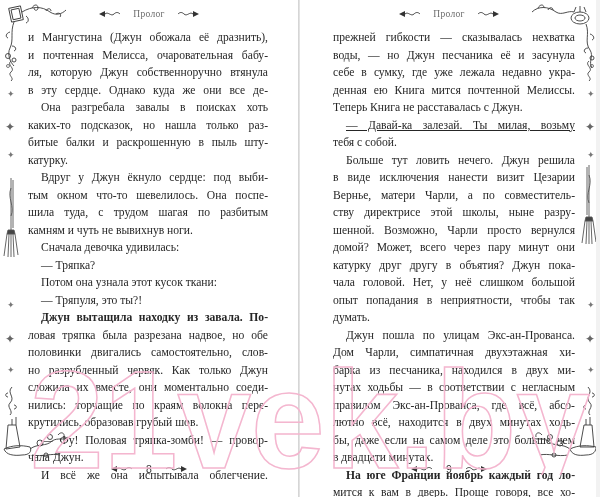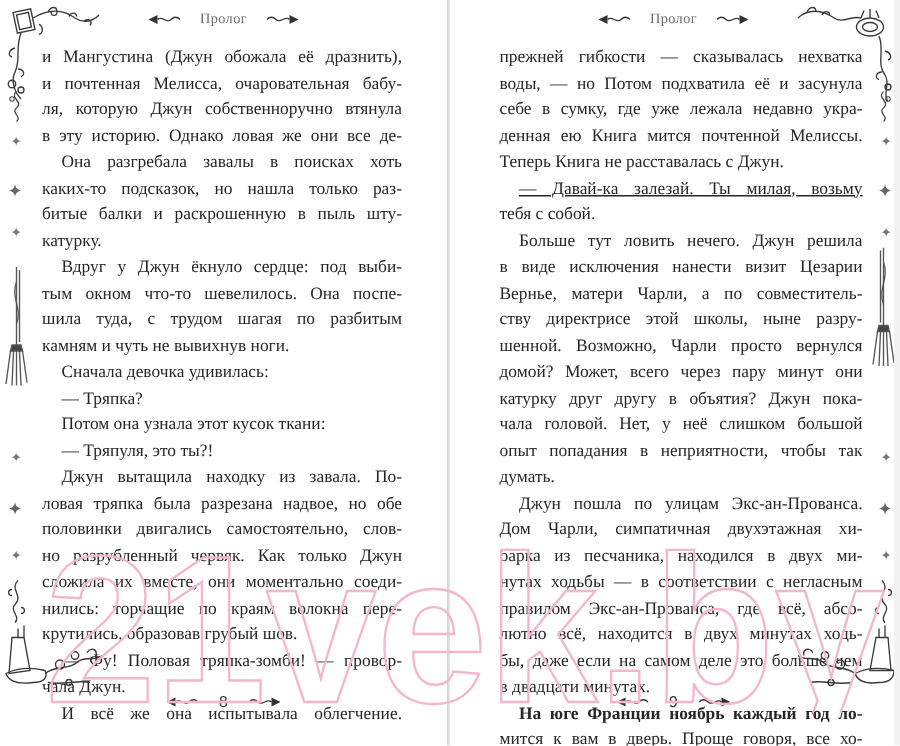--- a/index.html
+++ b/index.html
@@ -89,34 +89,34 @@
       <svg class="swash" viewBox="0 0 22 8">
           <path d="M1 4 C3 2, 5 2, 7 4 C10 7, 13 1, 16 4" stroke="#333" fill="none" stroke-width="0.9"></path>
           <path d="M22 4 L16 1 L16 7 Z" fill="#333"></path>
         </svg>
     </div>
 
     <div class="text" id="left-text">
         <span class="line">и Мангустина (Джун обожала её дразнить),</span>
         <span class="line">и почтенная Мелисса, очаровательная бабу-</span>
         <span class="line">ля, которую Джун собственноручно втянула</span>
-        <span class="line">в эту историю. Однако ловая же они все де-</span>
+        <span class="line">в эту сердце. Однако куда же они все де-</span>
         <span class="line" style="text-indent: 13px;">Она разгребала завалы в поисках хоть</span>
         <span class="line">каких-то подсказок, но нашла только раз-</span>
         <span class="line">битые балки и раскрошенную в пыль шту-</span>
         <span class="line last">катурку.</span>
         <span class="line" style="text-indent: 13px;">Вдруг у Джун ёкнуло сердце: под выби-</span>
         <span class="line">тым окном что-то шевелилось. Она поспе-</span>
         <span class="line">шила туда, с трудом шагая по разбитым</span>
         <span class="line last">камням и чуть не вывихнув ноги.</span>
         <span class="line last" style="text-indent: 13px;">Сначала девочка удивилась:</span>
         <span class="line last" style="text-indent: 13px;">— Тряпка?</span>
         <span class="line last" style="text-indent: 13px;">Потом она узнала этот кусок ткани:</span>
         <span class="line last" style="text-indent: 13px;">— Тряпуля, это ты?!</span>
-        <span class="line" style="text-indent: 13px;">Джун вытащила находку из завала. По-</span>
+        <span class="line" style="text-indent: 13px; font-weight: bold;">Джун вытащила находку из завала. По-</span>
         <span class="line">ловая тряпка была разрезана надвое, но обе</span>
         <span class="line">половинки двигались самостоятельно, слов-</span>
         <span class="line">но разрубленный червяк. Как только Джун</span>
         <span class="line">сложила их вместе, они моментально соеди-</span>
         <span class="line">нились: торчащие по краям волокна пере-</span>
         <span class="line last">крутились, образовав грубый шов.</span>
         <span class="line" style="text-indent: 13px;">— Фу! Половая тряпка-зомби! — провор-</span>
         <span class="line last">чала Джун.</span>
         <span class="line" style="text-indent: 13px;">И всё же она испытывала облегчение.</span>
       </div>
@@ -197,21 +197,21 @@
         </svg>
       <span class="label">Пролог</span>
       <svg class="swash" viewBox="0 0 22 8">
           <path d="M1 4 C3 2, 5 2, 7 4 C10 7, 13 1, 16 4" stroke="#333" fill="none" stroke-width="0.9"></path>
           <path d="M22 4 L16 1 L16 7 Z" fill="#333"></path>
         </svg>
     </div>
 
     <div class="text" id="right-text">
         <span class="line">прежней гибкости — сказывалась нехватка</span>
-        <span class="line">воды, — но Потом подхватила её и засунула</span>
+        <span class="line">воды, — но Джун песчаника её и засунула</span>
         <span class="line">себе в сумку, где уже лежала недавно укра-</span>
         <span class="line">денная ею Книга мится почтенной Мелиссы.</span>
         <span class="line last">Теперь Книга не расставалась с Джун.</span>
         <span class="line" style="text-indent: 13px; text-decoration: underline;">— Давай-ка залезай. Ты милая, возьму</span>
         <span class="line last">тебя с собой.</span>
         <span class="line" style="text-indent: 13px;">Больше тут ловить нечего. Джун решила</span>
         <span class="line">в виде исключения нанести визит Цезарии</span>
         <span class="line">Вернье, матери Чарли, а по совместитель-</span>
         <span class="line">ству директрисе этой школы, ныне разру-</span>
         <span class="line">шенной. Возможно, Чарли просто вернулся</span>

